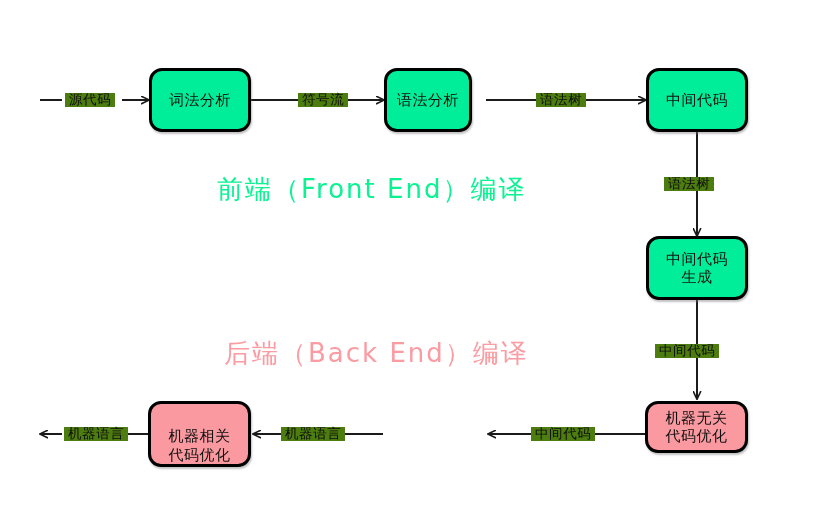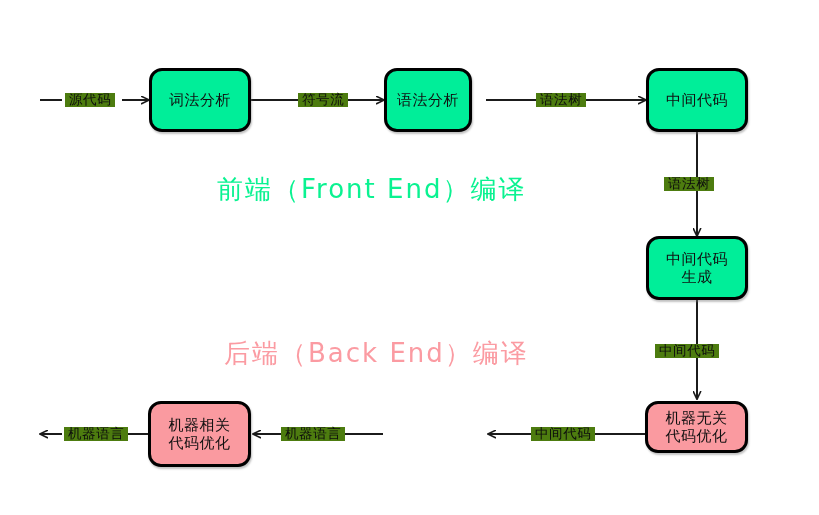--- a/index.html
+++ b/index.html
@@ -141,21 +141,21 @@
     <span class="node-label">中间代码
 生成</span>
   </div>
 
   <div class="node pink" style="left:645px; top:401px; width:103px; height:52px;">
     <span class="node-label">机器无关
 代码优化</span>
   </div>
 
 
-  <div class="node pink" style="left:148px; top:401px; width:103px; height:66px;">
+  <div class="node pink" style="left:148px; top:401px; width:103px; height:66px;align-items:flex-end;">
     <span class="node-label">机器相关
 代码优化</span>
   </div>
 
   <div class="edge-label" style="left:65px; top:93px;">源代码</div>
 
   <div class="edge-label" style="left:298px; top:93px;">符号流</div>
 
   <div class="edge-label" style="left:536px; top:93px;">语法树</div>
 

